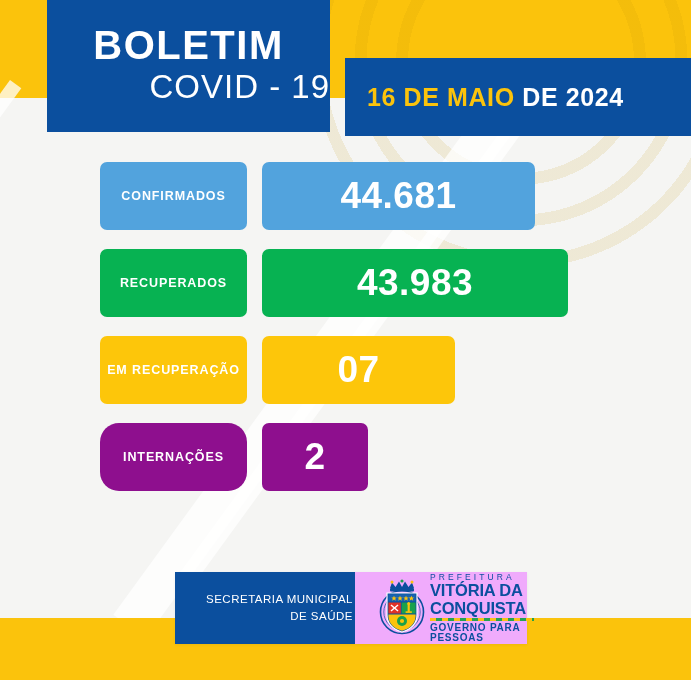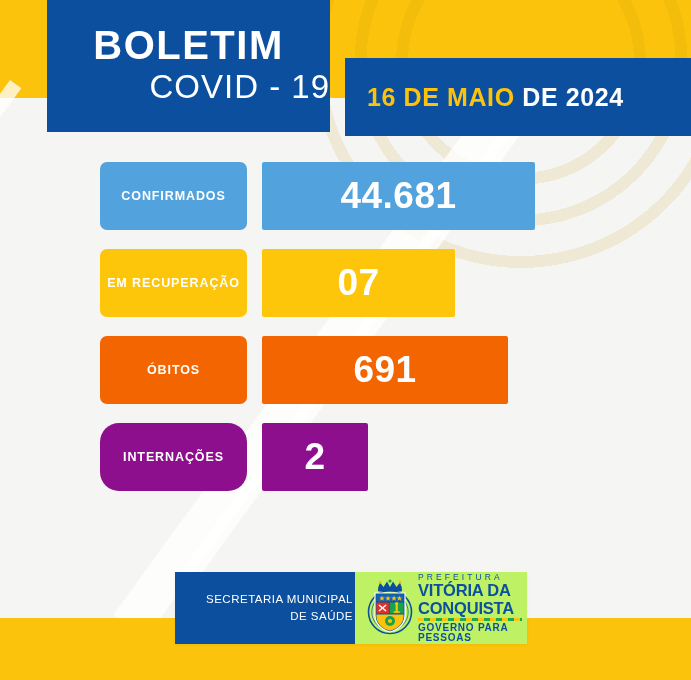--- a/index.html
+++ b/index.html
@@ -127,21 +127,21 @@
     font-size:12.5px;
     font-weight:bold;
     letter-spacing:.9px;
     text-align:center;
     box-sizing:border-box;
     padding:0 6px;
   }
   .stat-value{
     position:absolute;left:262px;top:0;
     height:68px;
-    border-radius:2px;
+    border-radius:7px;
     display:flex;align-items:center;justify-content:center;
     color:#ffffff;
     font-size:37px;
     font-weight:bold;
     letter-spacing:.5px;
     box-sizing:border-box;
     padding:0 38px;
   }
 
   
@@ -161,24 +161,24 @@
   }
   .footer-secretaria-text{
     color:#ffffff;
     font-size:11.5px;
     line-height:1.45;
     text-align:right;
     letter-spacing:.5px;
   }
   .footer-logo{
     width:172px;height:72px;
-    background:#bef264;
+    background:#f0abfc;
     display:flex;align-items:center;
     box-sizing:border-box;
-    padding-left:12px;
+    padding-left:24px;
   }
   .brasao{width:46px;height:58px;flex:0 0 46px;}
   .logotype{
     margin-left:5px;
     display:flex;flex-direction:column;
     justify-content:center;
     line-height:1;
   }
   .lt-prefeitura{
     font-size:8.5px;
@@ -236,26 +236,26 @@
       <span class="hl">16 DE MAIO </span><span>DE 2024</span>
     </div>
   </div>
 
   <div class="stats" id="stats">
       <div class="stat-row">
         <div class="stat-label" style="background: rgb(82, 163, 221);">CONFIRMADOS</div>
         <div class="stat-value" style="background: rgb(82, 163, 221); width: 273px;">44.681</div>
       </div>
       <div class="stat-row">
+        <div class="stat-label" style="background: rgb(7, 178, 82);">RECUPERADOS</div>
+        <div class="stat-value" style="background: rgb(7, 178, 82); width: 306px;">43.983</div>
+      </div>
+      <div class="stat-row">
         <div class="stat-label" style="background: rgb(253, 198, 10);">EM RECUPERAÇÃO</div>
         <div class="stat-value" style="background: rgb(253, 198, 10); width: 193px;">07</div>
-      </div>
-      <div class="stat-row">
-        <div class="stat-label" style="background: rgb(242, 101, 0);">ÓBITOS</div>
-        <div class="stat-value" style="background: rgb(242, 101, 0); width: 246px;">691</div>
       </div>
       <div class="stat-row">
         <div class="stat-label" style="background: rgb(142, 15, 142); border-radius: 19px;">INTERNAÇÕES</div>
         <div class="stat-value" style="background: rgb(142, 15, 142); width: 106px;">2</div>
       </div>
     </div>
 
   <div class="footer">
     <div class="footer-secretaria">
       <div class="footer-secretaria-text">

